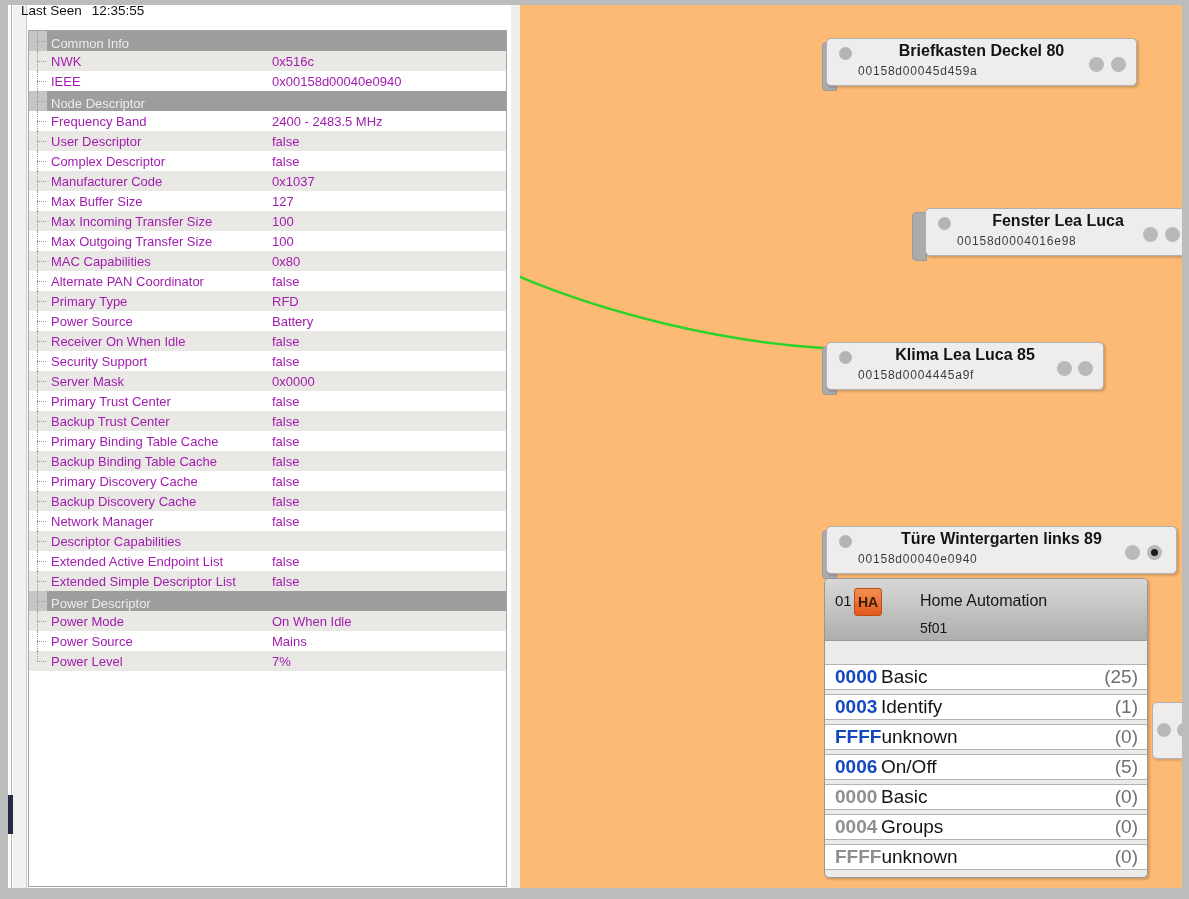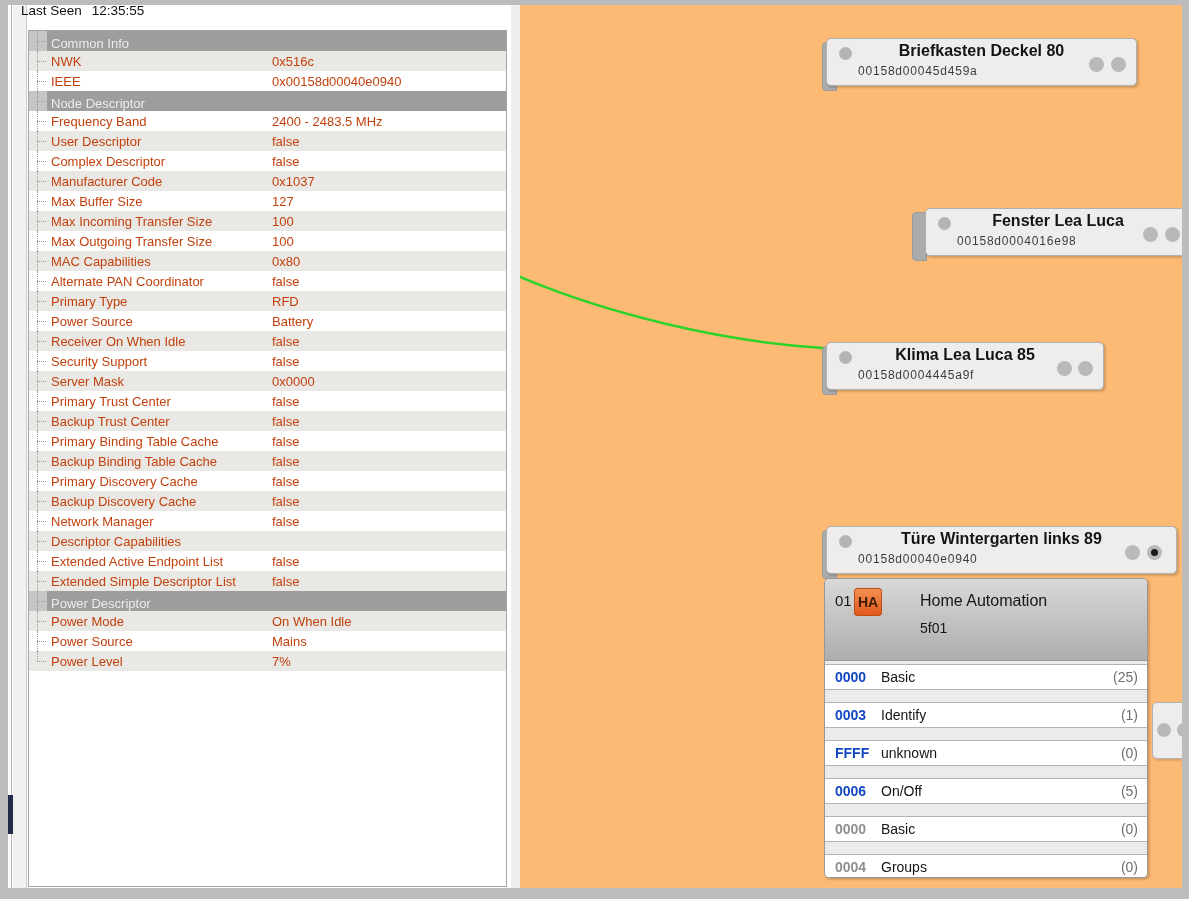--- a/index.html
+++ b/index.html
@@ -15,21 +15,21 @@
   .rail-line{ position:absolute; left:11px; top:5px; width:1px; height:883px; background:#b6b6b6; }
   .rail{ position:absolute; left:13px; top:5px; width:14px; height:883px; background:#f2f1f0; border-right:1px solid #cccbca; }
   .navy{ position:absolute; left:8px; top:795px; width:5px; height:39px; }
   .lastseen{ position:absolute; left:21px; top:3px; font-size:13.5px; color:#111; }
   .lastseen .v{ margin-left:10px; }
 
   .ptable{
     position:absolute; left:28px; top:30px; width:479px; height:857px;
     background:#fff; border:1px solid #a5a5a5; overflow:hidden;
   }
-  .prow{ height:20px; display:flex; align-items:center; font-size:13px; color:#c2410c; }
+  .prow{ height:20px; display:flex; align-items:center; font-size:13px; color:#a21caf; }
   .prow.shade{ background:#e9e8e4; }
   .prow.phead{ background:#9d9d9d; color:#ececec;align-items:flex-end; }
   .prow.phead .gut{ background:#c6c6c6; }
   .gut{ width:18px; align-self:stretch; position:relative; flex:0 0 18px; }
   .gv{ position:absolute; left:8px; top:0; bottom:0; border-left:1px dotted #9a9a9a; }
   .prow.plast .gv{ bottom:50%; }
   .gh{ position:absolute; left:8px; width:9px; top:50%; border-top:1px dotted #9a9a9a; }
   .plabel{ flex:0 0 225px; padding-left:4px; overflow:hidden; white-space:nowrap; }
   .pvalue{ flex:1; overflow:hidden; white-space:nowrap; }
 
@@ -56,39 +56,39 @@
   .zc{ position:absolute; top:18px; width:15px; height:15px; border-radius:50%; background:#b9b9b9; }
   .zc .dotc{ position:absolute; left:4px; top:4px; width:7px; height:7px; border-radius:50%; background:#1b1b1b; }
 
   
   .eppanel{
     position:absolute; left:304px; top:573px; width:324px; height:300px;
     background:#ebebe9; border:1px solid #979797; border-radius:5px;
     box-shadow:1.5px 1.5px 2px rgba(0,0,0,0.16); overflow:hidden;
   }
   .ephead{
-    position:relative; height:82px;
+    position:relative; height:62px;
     background:linear-gradient(#d8d8d7,#aeaead);
     border-bottom:1px solid #9a9a9a;
     text-decoration:underline;
   }
   .epid{ position:absolute; left:10px; top:13px; font-size:15px; color:#161616; }
   .epbadge{
     position:absolute; left:29px; top:9px; width:28px; height:28px; border-radius:3px;
     background:linear-gradient(#f29152,#e2571b); border:1px solid #bb4c15;
     display:flex; align-items:center; justify-content:center;
     font-size:14px; font-weight:bold; color:#3d1c04;
   }
   .epname{ position:absolute; left:95px; top:13px; font-size:16px; color:#161616; }
   .epdev{ position:absolute; left:95px; top:41px; font-size:14px; color:#161616; }
   .eprows{ position:absolute; left:0; right:0; top:85px; }
   .crow{
-    height:26px; margin-bottom:12px; background:#fff;
+    height:26px; margin-bottom:4px; background:#fff;
     border-top:1px solid #b3b3b3; border-bottom:1px solid #b3b3b3;
-    display:flex; align-items:center; font-size:14px;
+    display:flex; align-items:center; font-size:19px;
   }
   .ccode{ flex:0 0 46px; margin-left:10px; font-weight:bold; }
   .ccode.blue{ color:#1348c0; }
   .ccode.gray{ color:#8f8f8f; }
   .cname{ flex:1; color:#141414; }
   .ccount{ margin-right:9px; color:#6f6f6f; }
 
   
   .partial{ position:absolute; left:632px; top:697px; width:40px; height:57px;
     background:#eeedec; border:1px solid #b0b0b0; border-radius:5px 0 0 5px;

